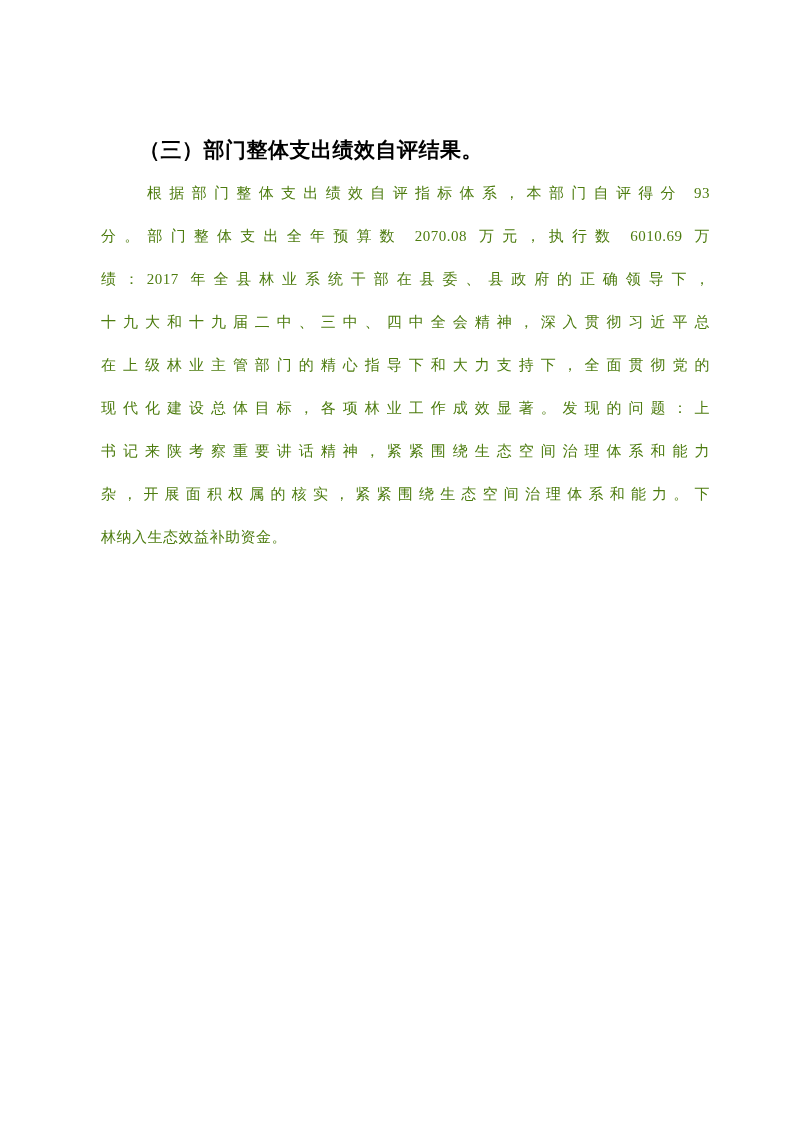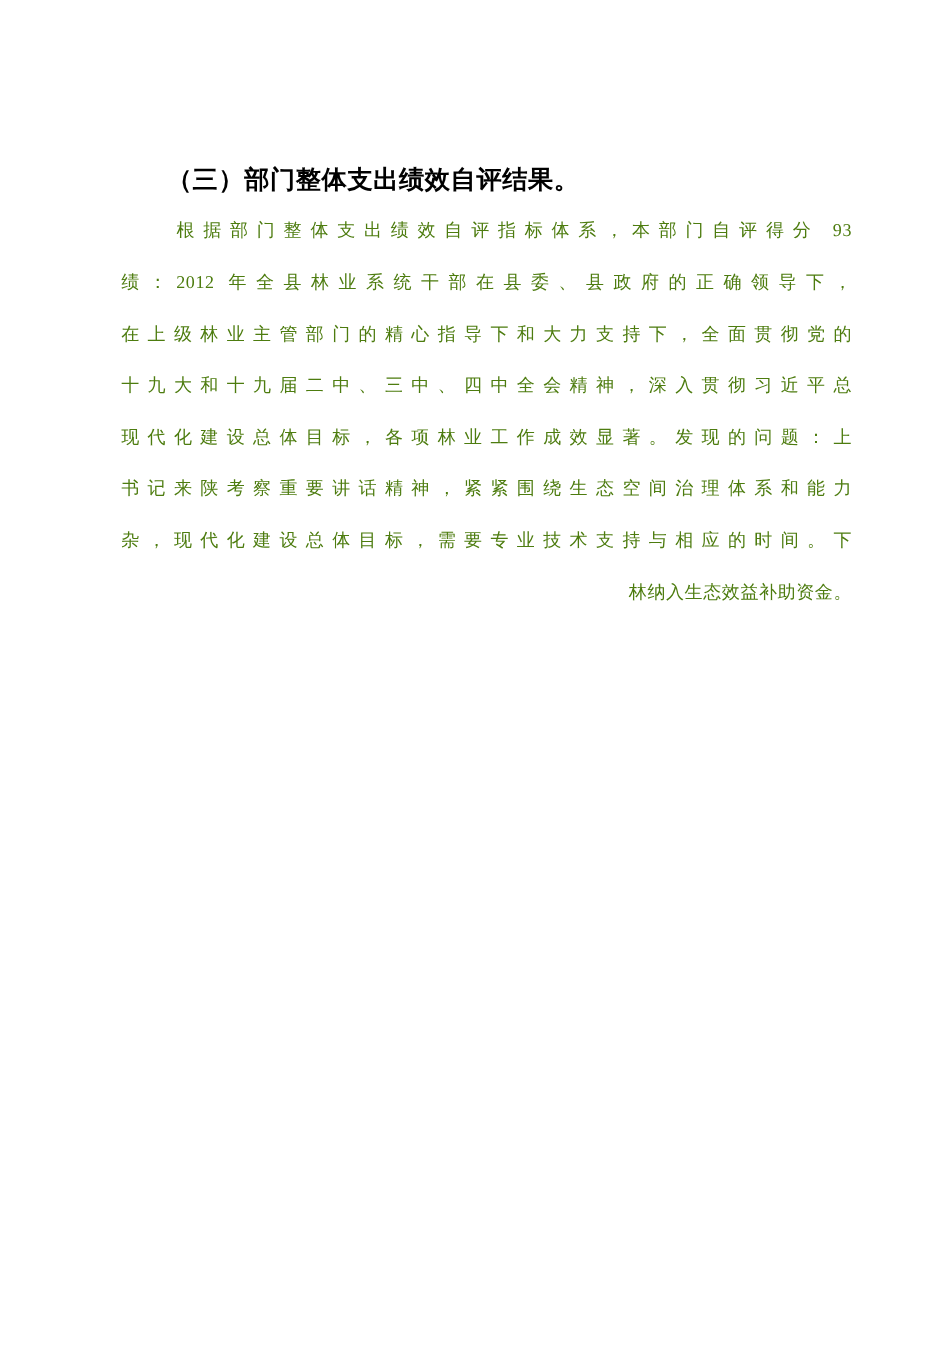--- a/index.html
+++ b/index.html
@@ -45,36 +45,37 @@
   .jl {
     text-align: justify;
     text-align-last: justify;
   }
   
   .indent-first {
     padding-left: 46px;
   }
   
   .last-line {
-    text-align: right;
+    text-align: left;
   }
 </style>
 </head>
 <body>
 
 <div class="page">
   <div class="content">
 
     <h2 class="heading">（三）部门整体支出绩效自评结果。</h2>
 
     <div class="paragraph">
       <div class="line jl indent-first">根据部门整体支出绩效自评指标体系，本部门自评得分 93</div>
-      <div class="line jl">绩：2012 年全县林业系统干部在县委、县政府的正确领导下，</div>
+      <div class="line jl">分。部门整体支出全年预算数 2070.08 万元，执行数 6010.69 万</div>
+      <div class="line jl">绩：2017 年全县林业系统干部在县委、县政府的正确领导下，</div>
+      <div class="line jl">十九大和十九届二中、三中、四中全会精神，深入贯彻习近平总</div>
       <div class="line jl">在上级林业主管部门的精心指导下和大力支持下，全面贯彻党的</div>
-      <div class="line jl">十九大和十九届二中、三中、四中全会精神，深入贯彻习近平总</div>
       <div class="line jl">现代化建设总体目标，各项林业工作成效显著。发现的问题：上</div>
       <div class="line jl">书记来陕考察重要讲话精神，紧紧围绕生态空间治理体系和能力</div>
-      <div class="line jl">杂，现代化建设总体目标，需要专业技术支持与相应的时间。下</div>
+      <div class="line jl">杂，开展面积权属的核实，紧紧围绕生态空间治理体系和能力。下</div>
       <div class="line last-line">林纳入生态效益补助资金。</div>
     </div>
 
   </div>
 </div>
 
 </body></html>

